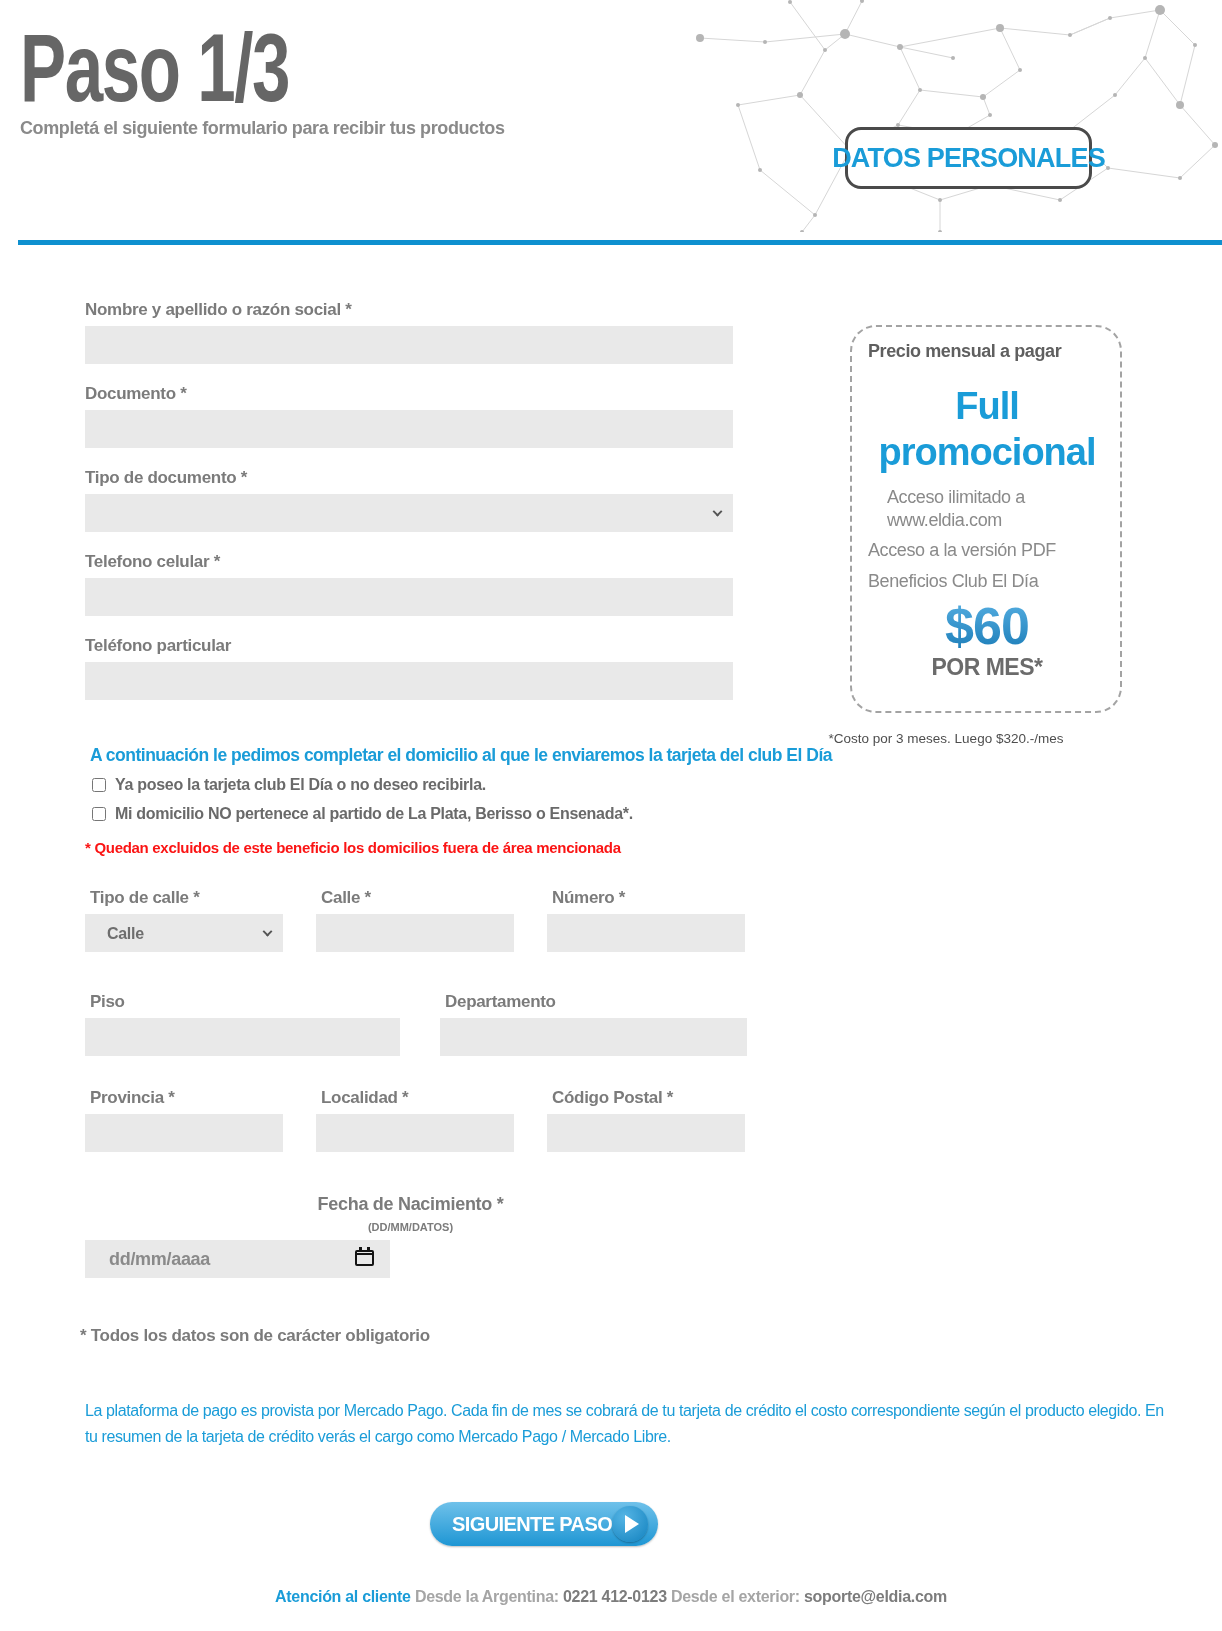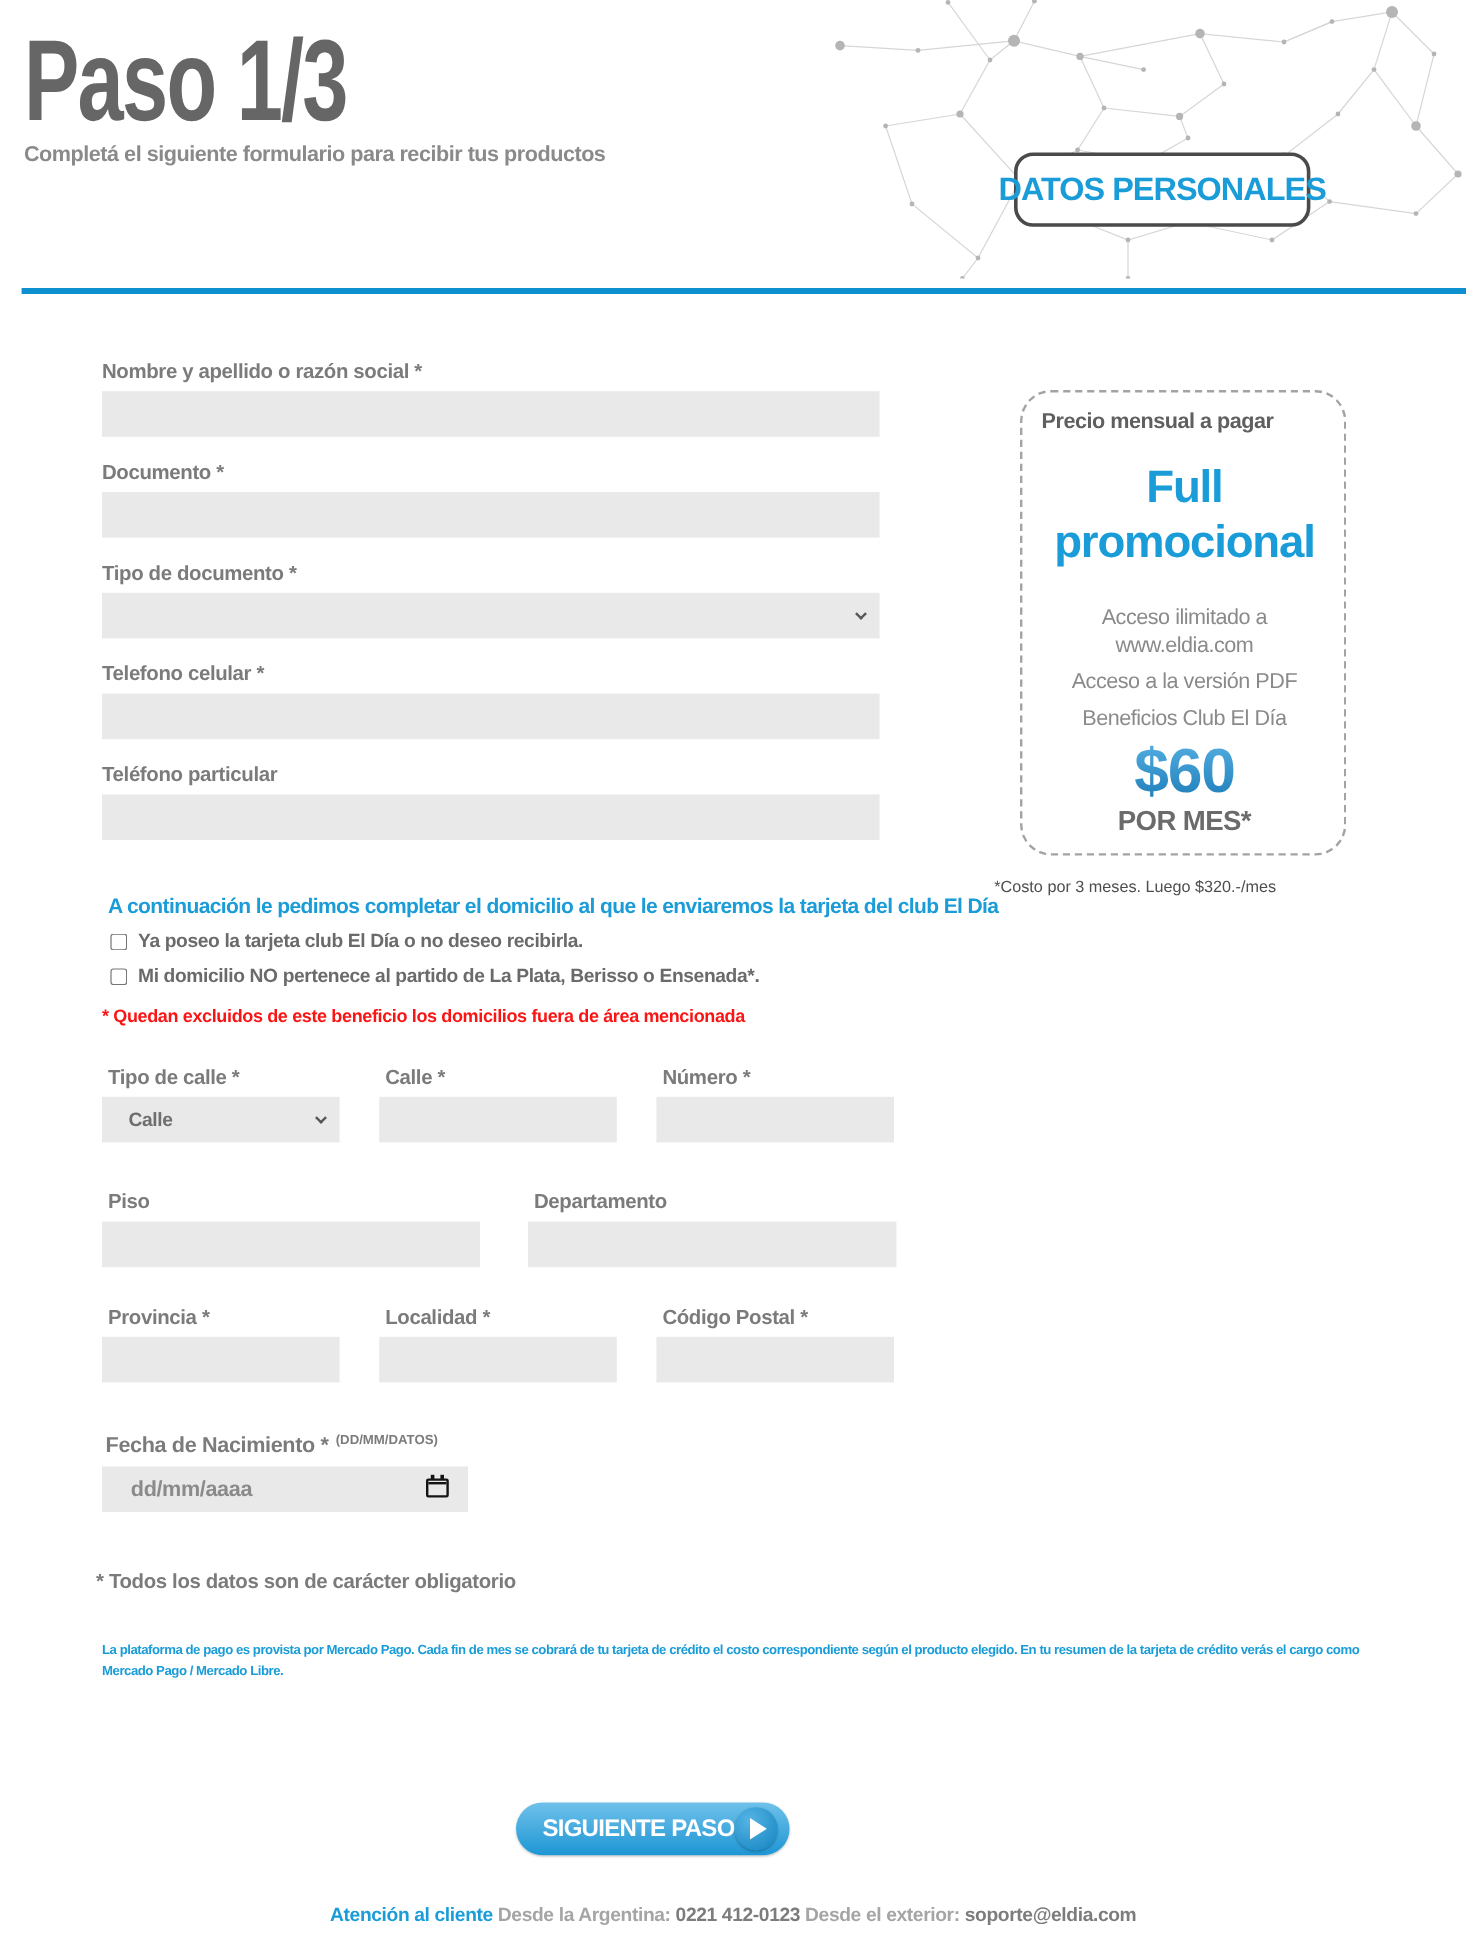--- a/index.html
+++ b/index.html
@@ -53,21 +53,21 @@
   .chkrow input { width:14px; height:14px; accent-color:#ffffff; }
   .chklabel { font-weight:bold; color:#6a6a6a; font-size:16px; letter-spacing:-0.3px; }
   .rednote { color:#fb1414; font-weight:bold; font-size:15px; letter-spacing:-0.3px; margin:16px 0 0 0; }
 
   .grid3 { display:grid; grid-template-columns:198px 198px 198px; column-gap:33px; margin-top:32px; }
   .grid2 { display:grid; grid-template-columns:315px 307px; column-gap:40px; margin-top:40px; }
   .cell .flabel { margin-left:5px; }
 
   
   .birth { margin-top:42px; }
-  .birth-label { display:flex; align-items:flex-start; gap:6px; margin-left:3px; margin-bottom:7px; }
+  .birth-label { display:flex; align-items:center; gap:6px; margin-left:3px; margin-bottom:7px;flex-direction:column; }
   .birth-main { font-weight:bold; color:#7b7b7b; font-size:18px; letter-spacing:-0.3px; }
   .birth-hint { font-weight:bold; color:#7b7b7b; font-size:11px; letter-spacing:0; }
   .datewrap { position:relative; width:305px; }
   .dinput {
     width:100%; height:38px; background:#e9e9e9; border:none; outline:none;
     font-size:18px; font-weight:bold; color:#8a8a8a; padding:0 40px 0 24px;
     font-family:"Liberation Sans", sans-serif; letter-spacing:-0.3px;
   }
   .dinput::placeholder { color:#8a8a8a; opacity:1; }
   .cal { position:absolute; right:16px; top:10px; width:19px; height:16px; border:2px solid #141414; border-radius:2px; }
@@ -80,35 +80,35 @@
   .req-note { font-weight:bold; color:#7b7b7b; font-size:17px; letter-spacing:-0.3px; margin:48px 0 0 -5px; }
 
   
   .pricecard {
     position:absolute; left:850px; top:325px; width:272px; height:388px;
     border:2px dashed #a3a3a3; border-radius:26px; background:#ffffff;
     padding:14px 14px 0 16px; z-index:2;
   }
   .price-head { font-weight:bold; color:#5f5f5f; font-size:18px; letter-spacing:-0.4px; }
   .plan-name { text-align:center; color:#1a9cd8; font-weight:bold; font-size:38px; letter-spacing:-1px; line-height:1.2; margin-top:22px; }
-  .benefits { text-align:center; margin-top:28px; }
+  .benefits { text-align:left; margin-top:11px; }
   .benefit { color:#8a8a8a; font-size:18px; letter-spacing:-0.4px; line-height:1.25; margin-top:8px; }
   .benefit.first { max-width:200px; margin:0 auto; }
   .price-amt {
     text-align:center; font-weight:bold; font-size:52px; letter-spacing:-1px; line-height:1; margin-top:8px;
     background:linear-gradient(#55aee1, #1c7db8); -webkit-background-clip:text; background-clip:text;
     color:transparent;
   }
   .price-per { text-align:center; font-weight:bold; color:#6b6b6b; font-size:23px; letter-spacing:-0.5px; margin-top:2px; }
   .price-foot { position:absolute; left:810px; top:731px; width:272px; text-align:center; color:#4e4e4e; font-size:13.5px; }
 
   
   .paynote {
-    position:absolute; left:85px; top:1366px; width:1085px;
-    color:#1a9cd8; font-weight:bold; font-size:11px; letter-spacing:-0.4px; line-height:1.65;
+    position:absolute; left:85px; top:1398px; width:1085px;
+    color:#1a9cd8; font-weight:normal; font-size:16px; letter-spacing:-0.4px; line-height:1.65;
   }
   .nextbtn {
     position:absolute; left:430px; top:1502px; width:228px; height:44px;
     border:none; border-radius:22px; cursor:pointer;
     background:linear-gradient(#6fc1ea, #1e96d4);
     box-shadow:0 1px 2px rgba(0,0,0,0.25);
     display:flex; align-items:center; justify-content:flex-start;
     padding:0 5px 0 22px; gap:0;
   }
   .nextbtn span.lbl { color:#ffffff; font-weight:bold; font-size:20px; letter-spacing:-0.6px; white-space:nowrap; }

